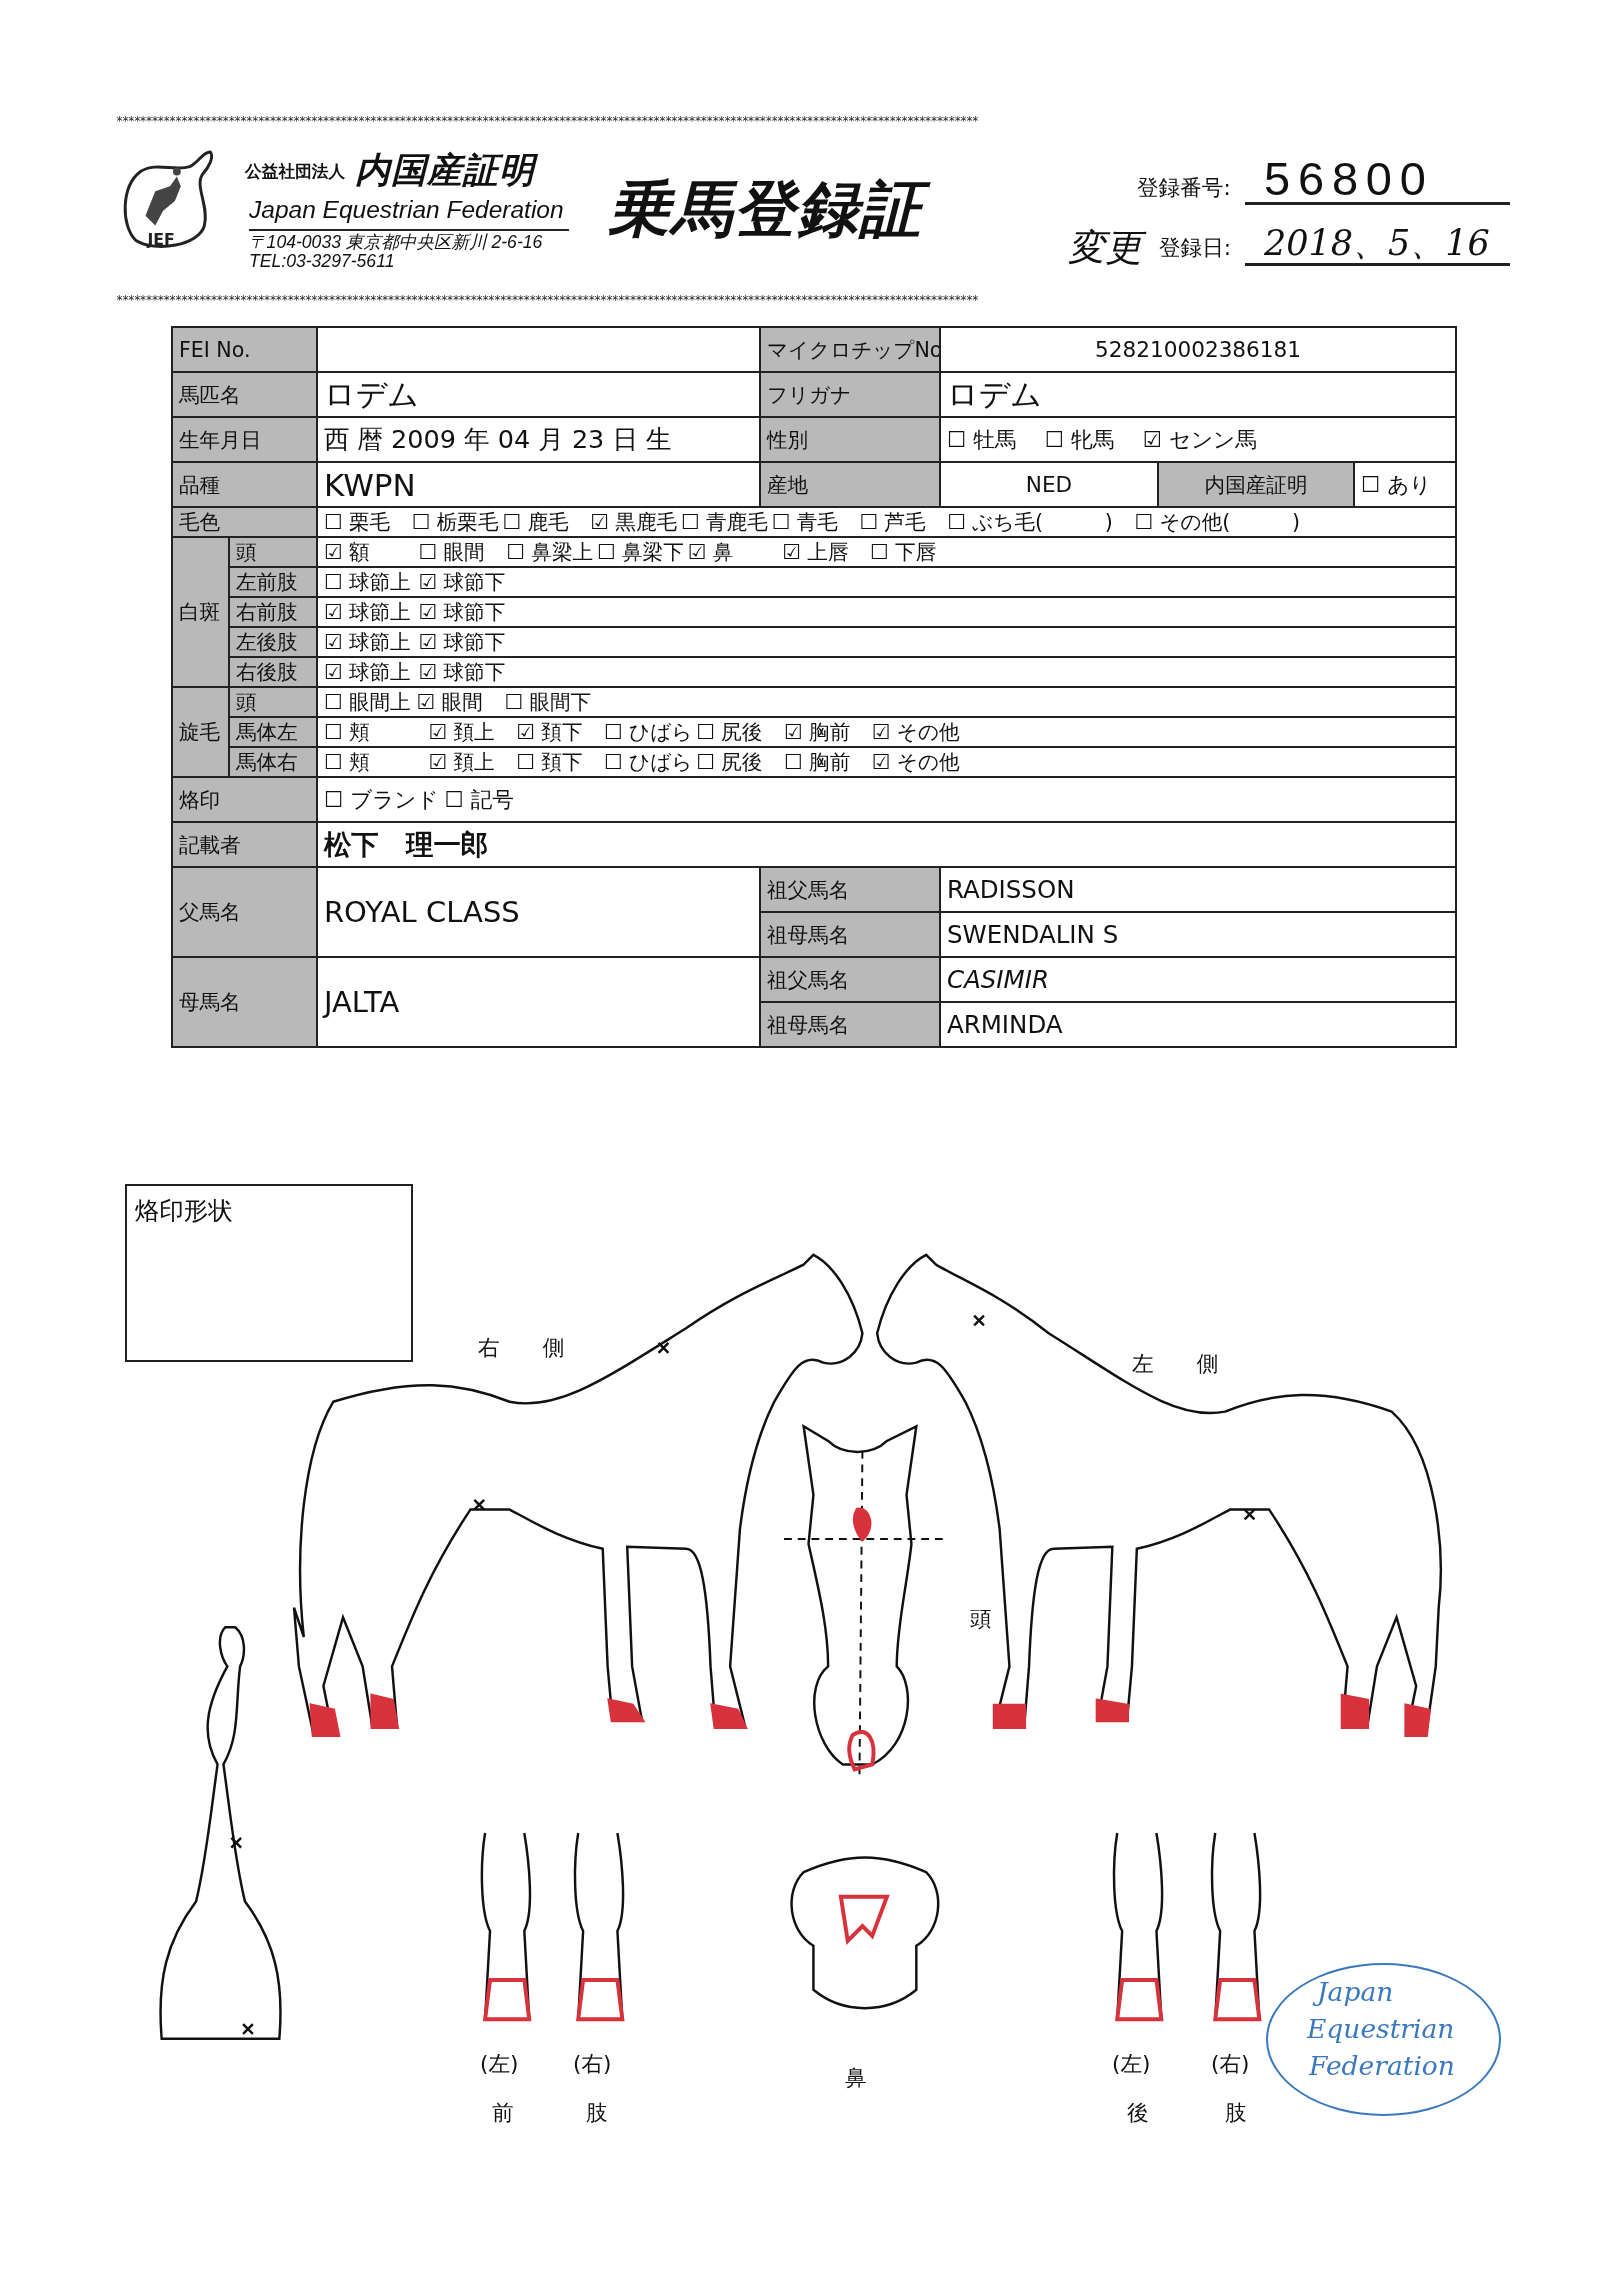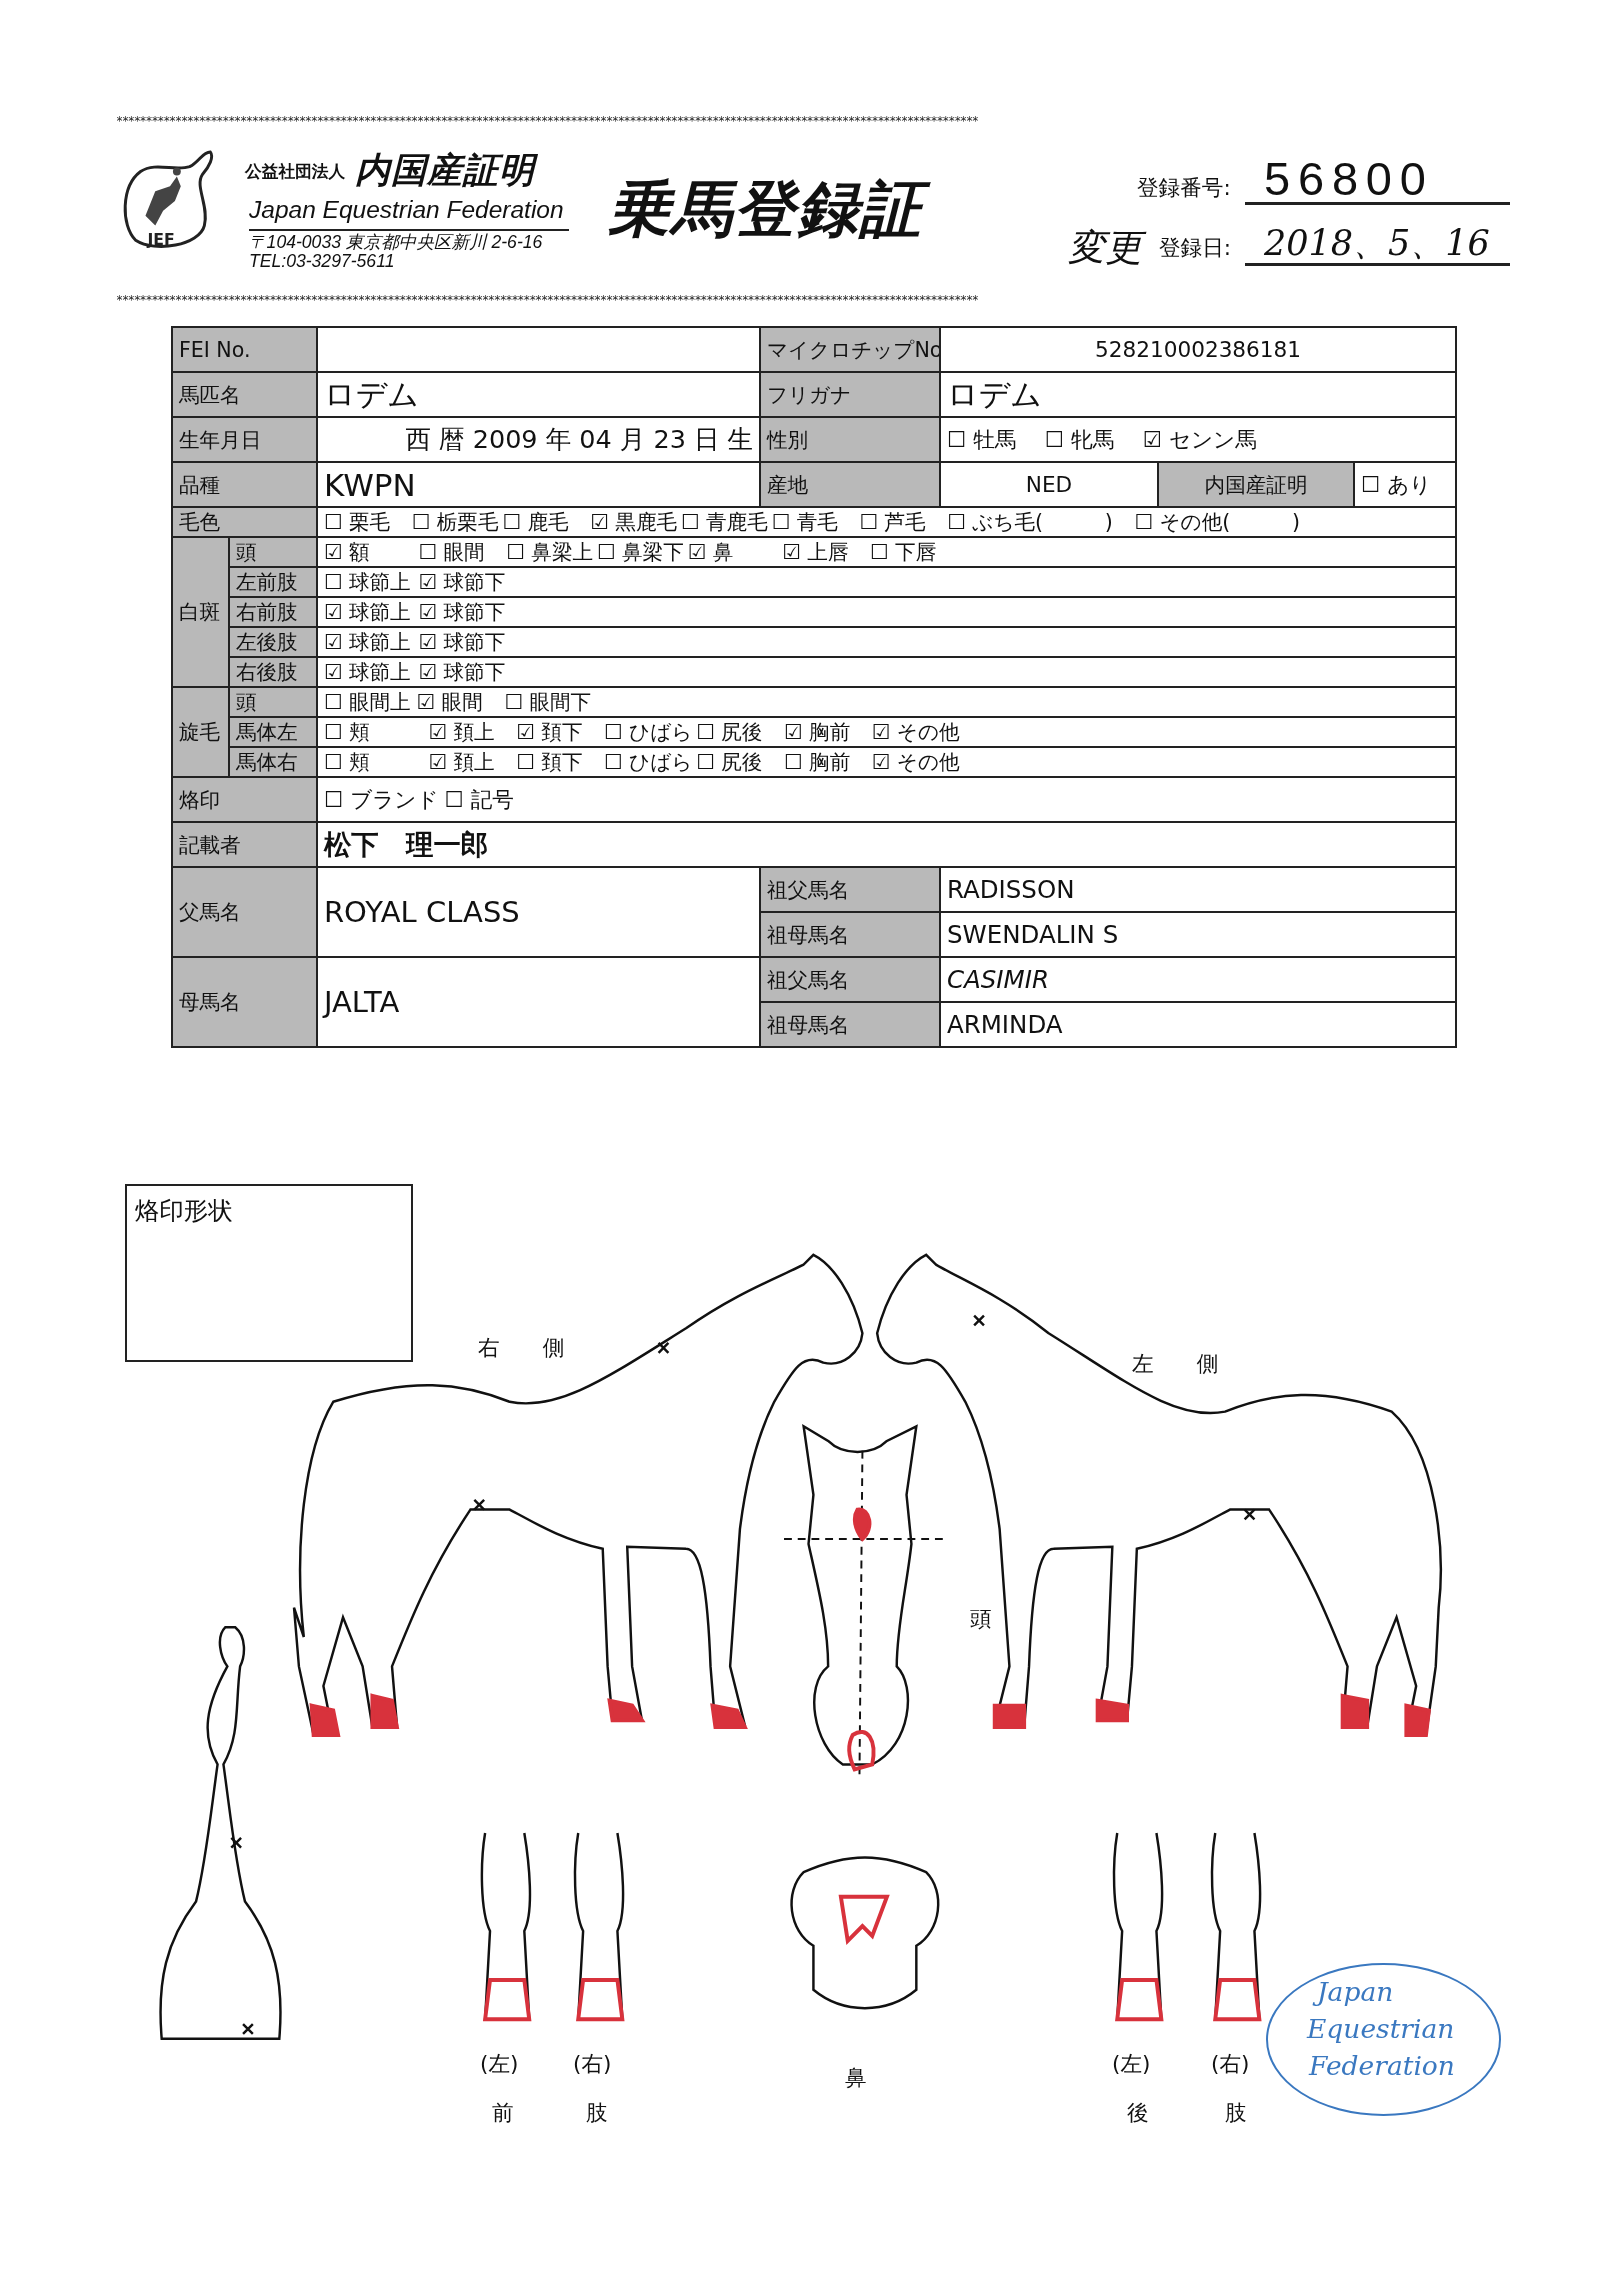--- a/index.html
+++ b/index.html
@@ -79,21 +79,21 @@
     <td class="center" colspan="3">528210002386181</td>
   </tr>
   <tr>
     <td class="lab" colspan="2">馬匹名</td>
     <td class="big">ロデム</td>
     <td class="lab">フリガナ</td>
     <td class="big" colspan="3">ロデム</td>
   </tr>
   <tr>
     <td class="lab" colspan="2">生年月日</td>
-    <td style="font-size:25.5px;text-align:right;">西 暦 2009 年 04 月 23 日 生</td>
+    <td style="font-size:25.5px;">西 暦 2009 年 04 月 23 日 生</td>
     <td class="lab">性別</td>
     <td colspan="3">
       <span class="cb"><span>☐</span> <span>牡馬</span></span>
       <span class="cb"><span>☐</span> <span>牝馬</span></span>
       <span class="cb"><span>☑</span> センン馬</span>
     </td>
   </tr>
   <tr>
     <td class="lab" colspan="2">品種</td>
     <td class="big">KWPN</td>

